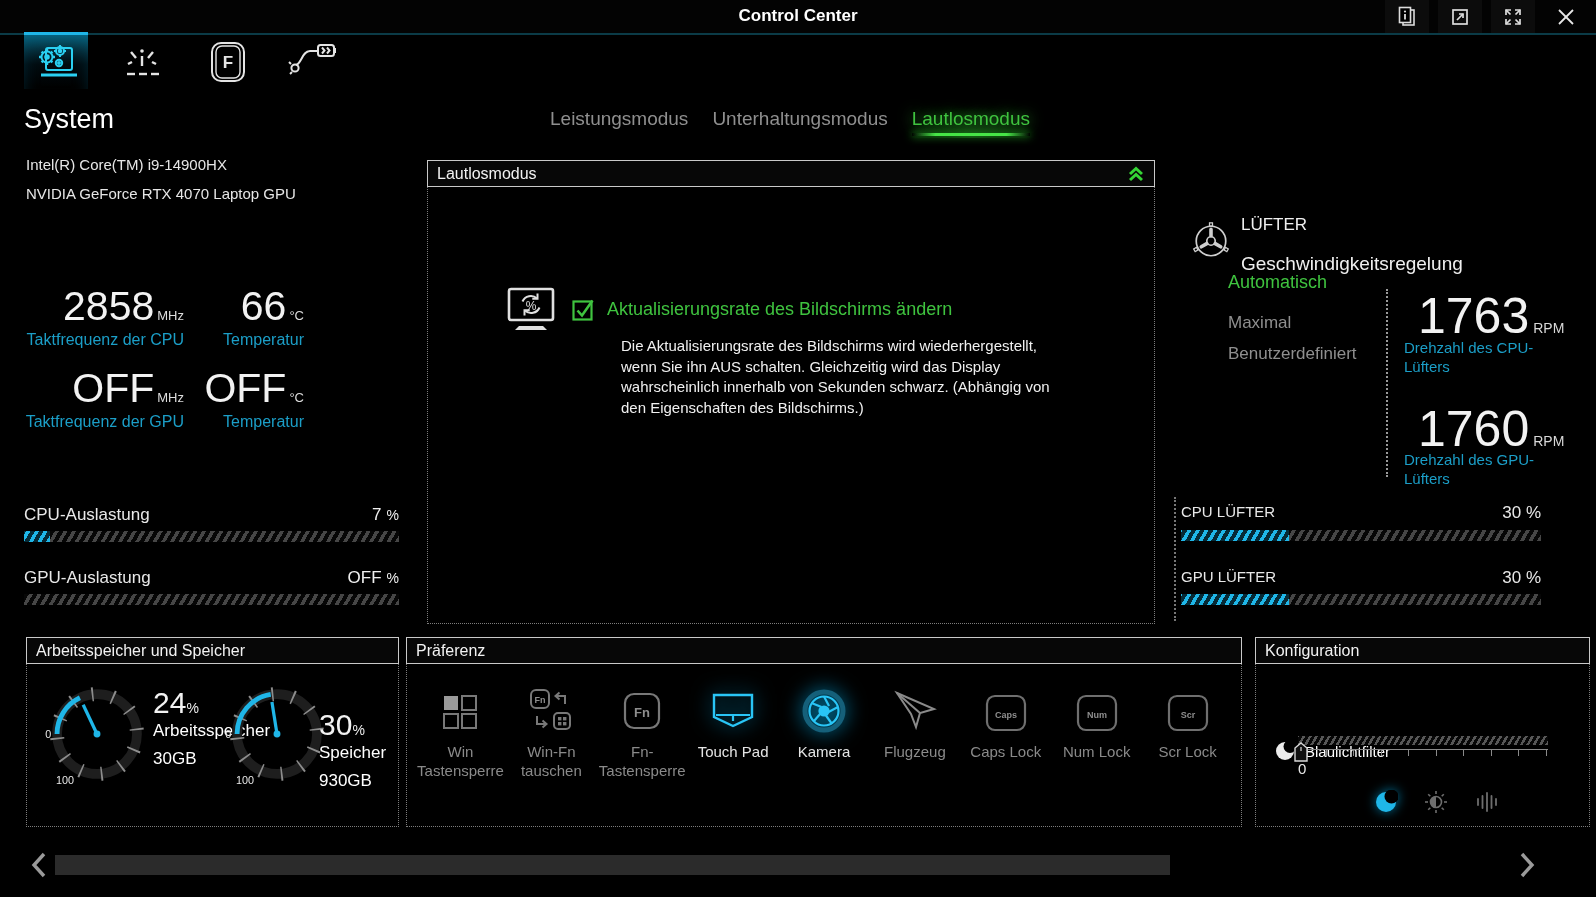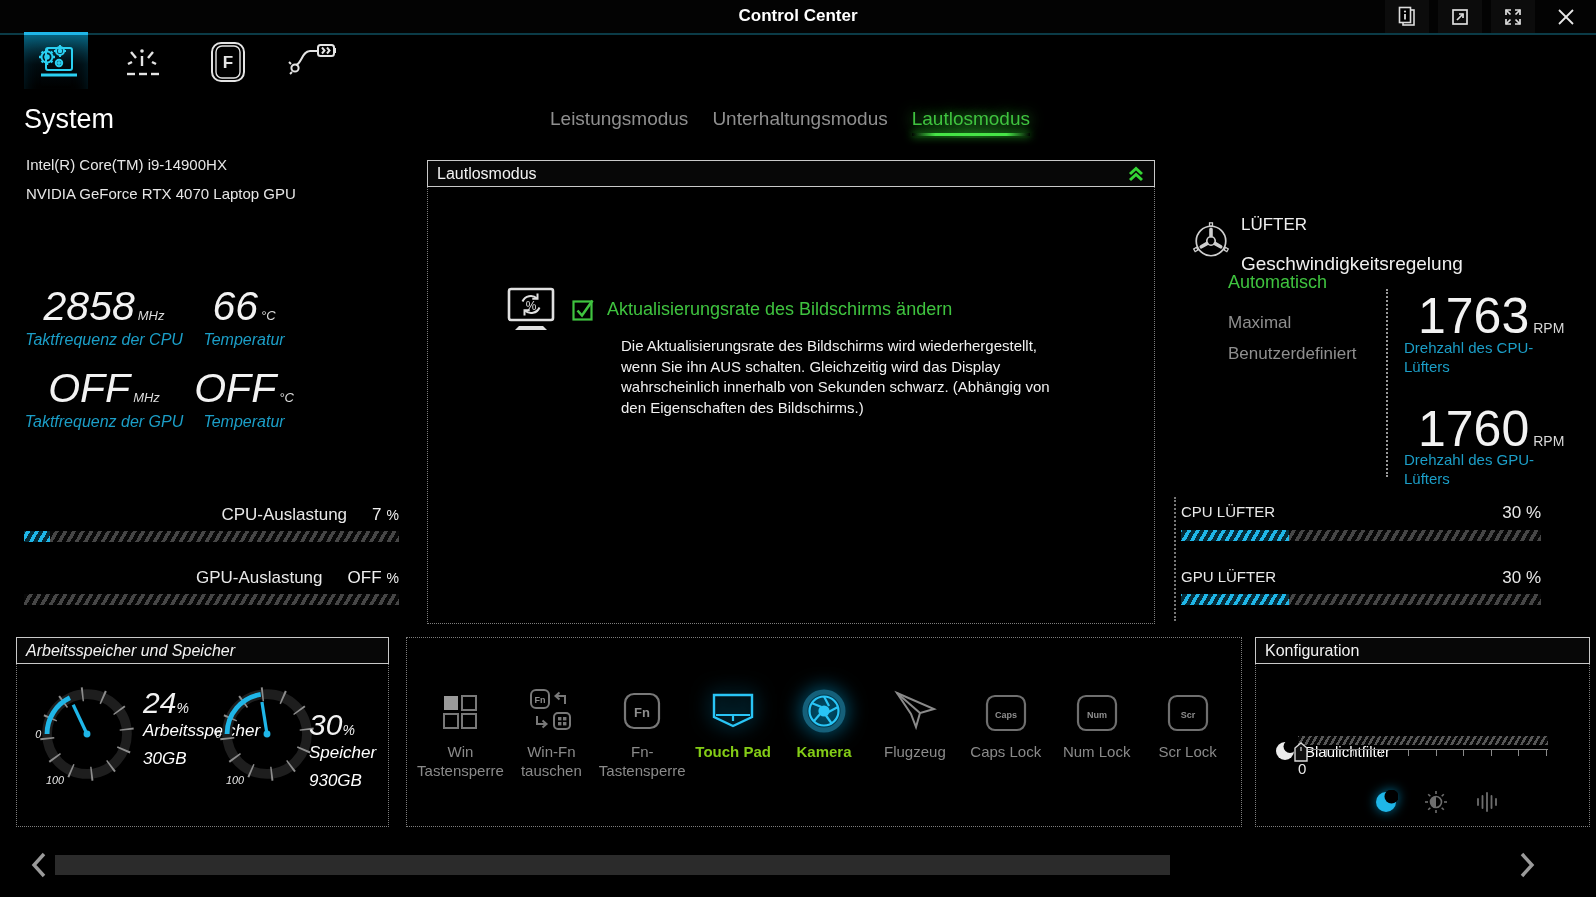--- a/index.html
+++ b/index.html
@@ -22,25 +22,25 @@
   .nav{position:absolute;left:24px;top:35px;display:flex;gap:22px;}
   .nav-item{width:64px;height:54px;display:flex;align-items:center;justify-content:center;}
   .nav-item.active{background:linear-gradient(180deg,rgba(23,150,190,.40),rgba(5,45,62,.25) 55%,transparent);
                    border-top:3px solid #1fb6e8;margin-top:-3px;
                    box-shadow:inset 0 14px 22px -10px rgba(0,170,220,.55);}
 
   
   .sys-heading{position:absolute;left:24px;top:104px;font-size:27px;font-weight:400;color:#fff;}
   .sys-line{position:absolute;left:26px;font-size:15px;color:#e6e6e6;}
   .stat-row{position:absolute;left:24px;display:flex;}
-  .stat{text-align:center;font-style:italic;}
+  .stat{text-align:right;}
   .stat .num{font-size:41px;font-weight:300;color:#f2f2f2;line-height:1;}
   .stat .unit{font-size:13px;font-weight:400;color:#dcdcdc;margin-left:3px;}
   .stat .lbl{font-size:16px;color:#1b9ec7;margin-top:4px;}
-  .meter-label-row{position:absolute;width:375px;display:flex;justify-content:flex-end;
+  .meter-label-row{position:absolute;width:375px;display:flex;justify-content:space-between;
                    font-size:17px;color:#e8e8e8;gap:25px;}
   .meter-label-row .val{font-size:17px;color:#f0f0f0;}
   .meter-label-row .val .u{font-size:14px;margin-left:5px;}
   .hatch{position:absolute;width:375px;height:11px;
          background:repeating-linear-gradient(-60deg,#464646 0 3.5px,#060606 3.5px 7.5px);}
   .hatch .fill{height:100%;width:0;
          background:repeating-linear-gradient(-60deg,#1fb6e8 0 3.5px,#062a36 3.5px 7.5px);}
 
   
   .tabs{position:absolute;left:420px;top:106px;width:740px;display:flex;justify-content:center;gap:16px;}
@@ -80,21 +80,21 @@
   .gauge-txt .big{font-size:30px;font-weight:300;color:#f2f2f2;line-height:1;}
   .gauge-txt .pct{font-size:14px;}
   .gauge-txt .glbl{font-size:17px;color:#fff;margin-top:3px;line-height:20px;}
   .gauge-txt .gcap{font-size:17px;color:#fff;margin-top:8px;}
 
   
   .pref-row{position:absolute;left:8px;right:8px;top:38px;display:flex;}
   .pref-item{flex:1;text-align:center;cursor:default;}
   .pref-item .ic{height:58px;display:flex;align-items:flex-end;justify-content:center;}
   .pref-item .plbl{font-size:15px;color:#8a8a8a;line-height:19px;margin-top:8px;}
-  .pref-item.active .plbl{color:#84cc16;font-weight:bold;}
+  .pref-item.active .plbl{color:#e5e5e5;}
   .pref-item.active .ic svg{filter:drop-shadow(0 0 10px rgba(0,190,255,.75));}
   .keycap{font-size:9px;font-weight:700;fill:#8e8e8e;}
 
   
   .cfg-label{font-size:15px;color:#fff;}
   .slider-hatch{position:absolute;height:9px;width:250px;
         background:repeating-linear-gradient(-60deg,#575757 0 2.5px,#070707 2.5px 5.5px);}
   .slider-ticks{position:absolute;width:250px;height:6px;border-top:1px solid #8a8a8a;
         background:repeating-linear-gradient(90deg,#8a8a8a 0 1px,transparent 1px 27.5px);}
   .slider-zero{position:absolute;font-size:15px;color:#e8e8e8;}
@@ -346,21 +346,21 @@
     <div class="fill" style="width: 30%;"></div>
   </div>
   <div class="fanbar-row" style="left:1181px;top:568px;">
     <span>GPU LÜFTER</span>
     <span class="val"><span>30</span> <span>%</span></span>
   </div>
   <div class="hatch fan" style="left:1181px;top:594px;">
     <div class="fill" style="width: 30%;"></div>
   </div>
 
-  <div class="panel" style="left:16px;top:637px;width:371px;height:188px;font-style:italic;">
+  <div class="panel" style="left:26px;top:637px;width:371px;height:188px;">
     <div class="panel-title">
         <span>Arbeitsspeicher und Speicher</span>
       </div>
 
     <svg class="abs" style="left:16px;top:42px;" width="108" height="108" viewBox="0 0 100 100">
       <circle cx="50" cy="50" r="37" fill="none" stroke="#1e1e1e" stroke-width="9"></circle>
       <circle cx="50" cy="50" r="37" fill="none" stroke="#8d8d8d" stroke-width="13" stroke-dasharray="1.6 17.77" transform="rotate(-8 50 50)"></circle>
       <path d="M13,50 A37,37 0 0 1 34.2,16.5" fill="none" stroke="#1fb6e8" stroke-width="4.5"></path>
       <line x1="50" y1="50" x2="37.2" y2="22.9" stroke="#1fb6e8" stroke-width="3"></line>
       <circle cx="50" cy="50" r="3.2" fill="#1fb6e8"></circle>
@@ -383,20 +383,23 @@
       <text x="12" y="96" font-size="10" fill="#e8e8e8" font-family="Liberation Sans, sans-serif">100</text>
     </svg>
     <div class="abs gauge-txt" style="left:292px;top:50px;width:76px;margin-top:22px;">
       <div><span class="big">30</span><span class="pct">%</span></div>
       <div class="glbl">Speicher</div>
       <div class="gcap">930GB</div>
     </div>
   </div>
 
   <div class="panel" style="left:406px;top:637px;width:834px;height:188px;">
+    <div class="panel-title">
+        <span>Präferenz</span>
+      </div>
     <div class="pref-row">
 
       <div class="pref-item">
         <div class="ic">
             <svg width="44" height="44" viewBox="0 0 44 44">
           <rect x="6" y="6" width="14" height="14" fill="#9a9a9a"></rect>
           <rect x="24" y="6" width="14" height="14" fill="none" stroke="#787878" stroke-width="2"></rect>
           <rect x="6" y="24" width="14" height="14" fill="none" stroke="#787878" stroke-width="2"></rect>
           <rect x="24" y="24" width="14" height="14" fill="none" stroke="#787878" stroke-width="2"></rect>
         </svg>

